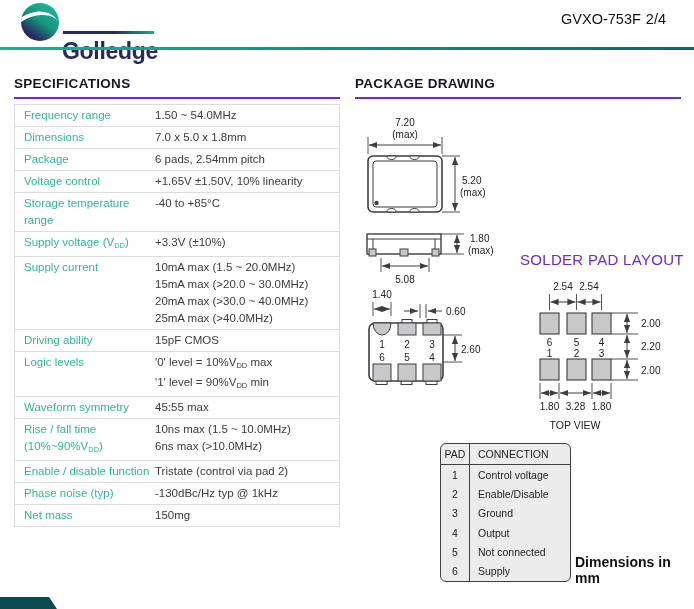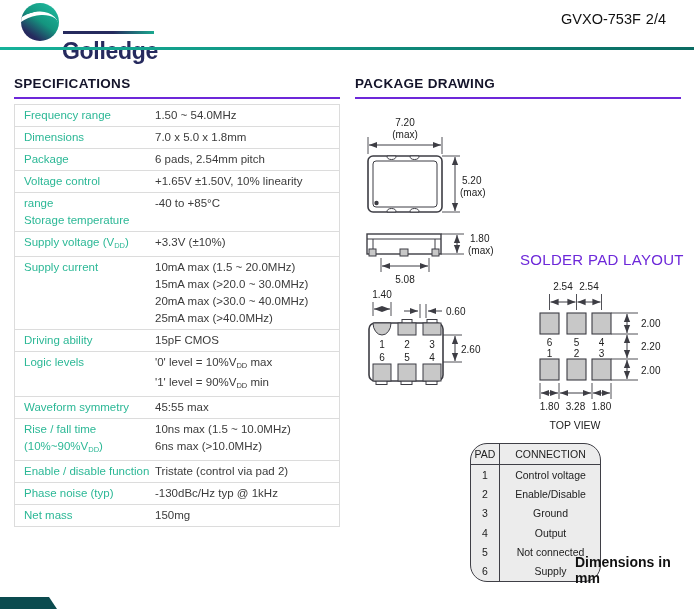--- a/index.html
+++ b/index.html
@@ -41,26 +41,26 @@
   #svg-side-view   { left:360px; top:228px; }
   #svg-bottom-view { left:358px; top:284px; }
   #svg-solder      { left:514px; top:268px; }
   .dtxt { font-family:"Liberation Sans",sans-serif; font-size:10px; fill:#222; }
   .dnum { font-family:"Liberation Sans",sans-serif; font-size:10px; fill:#222; }
   .solder-title { position:absolute; left:520px; top:251px; font-size:15px; font-weight:500;
            color:#6d28d9; letter-spacing:0.3px; }
 
   
   .pad-table { position:absolute; left:440px; top:443px; width:131px; height:139px;
-           background:#ececec; border:1.5px solid #3f3f46; border-radius:17px;
-           font-size:10.5px; color:#222;margin-left:30px; }
+           background:#ececec; border:1.5px solid #3f3f46; border-radius:6px;
+           font-size:10.5px; color:#222; }
   .pt-divider { position:absolute; left:28px; top:0; bottom:0; width:1.3px; background:#3f3f46; }
   .pt-header { display:flex; height:21px; border-bottom:1.3px solid #3f3f46; align-items:center; font-weight:500; }
   .pt-col-pad { width:28px; flex:none; text-align:center; }
-  .pt-col-conn { flex:1; padding-left:2px;text-align:center; }
+  .pt-col-conn { flex:1; padding-left:9px; }
   .pt-row { display:flex; height:19.3px; align-items:center; }
 
   .footnote { position:absolute; left:575px; top:554px; font-size:14px; font-weight:700; color:#111; }
   .footer-bar { position:absolute; left:0; top:597px; width:57px; height:12px; background:#0b4b4f;
            clip-path:polygon(0 0, 86% 0, 100% 100%, 0 100%); }
 </style>
 </head>
 <body>
 
 <div class="page">
@@ -113,22 +113,22 @@
       <div class="spec-row">
         <div class="spec-label">
           <div class="line"><span>Voltage control</span></div>
         </div>
         <div class="spec-value">
           <div class="line"><span>+1.65V ±1.50V, 10% linearity</span></div>
         </div>
       </div>
       <div class="spec-row">
         <div class="spec-label">
+          <div class="line"><span>Storage temperature</span></div>
           <div class="line"><span>range</span></div>
-          <div class="line"><span>Storage temperature</span></div>
         </div>
         <div class="spec-value">
           <div class="line"><span>-40 to +85°C</span></div>
         </div>
       </div>
       <div class="spec-row">
         <div class="spec-label">
           <div class="line"><span>Supply voltage (V</span><span class="sub">DD</span><span>)</span></div>
         </div>
         <div class="spec-value">

